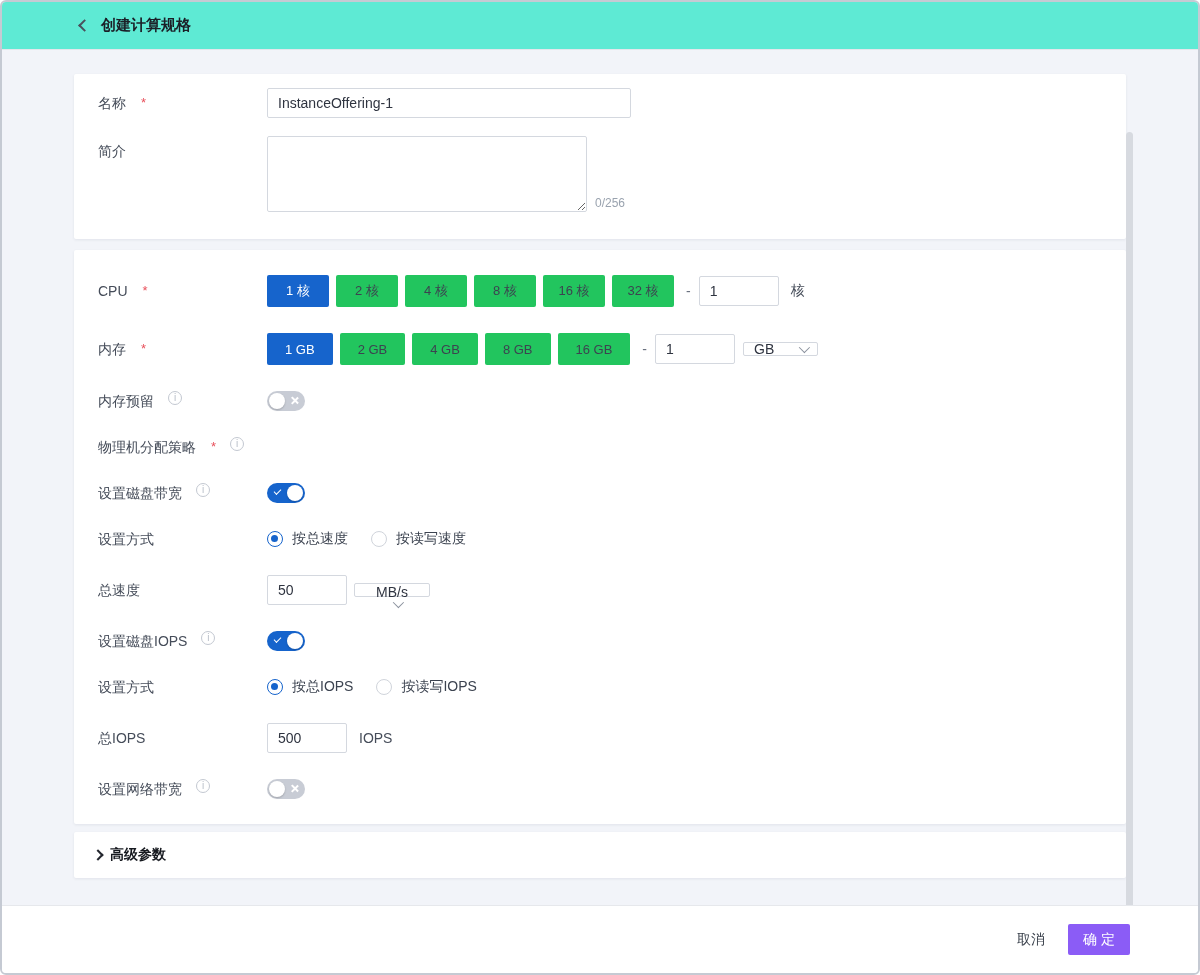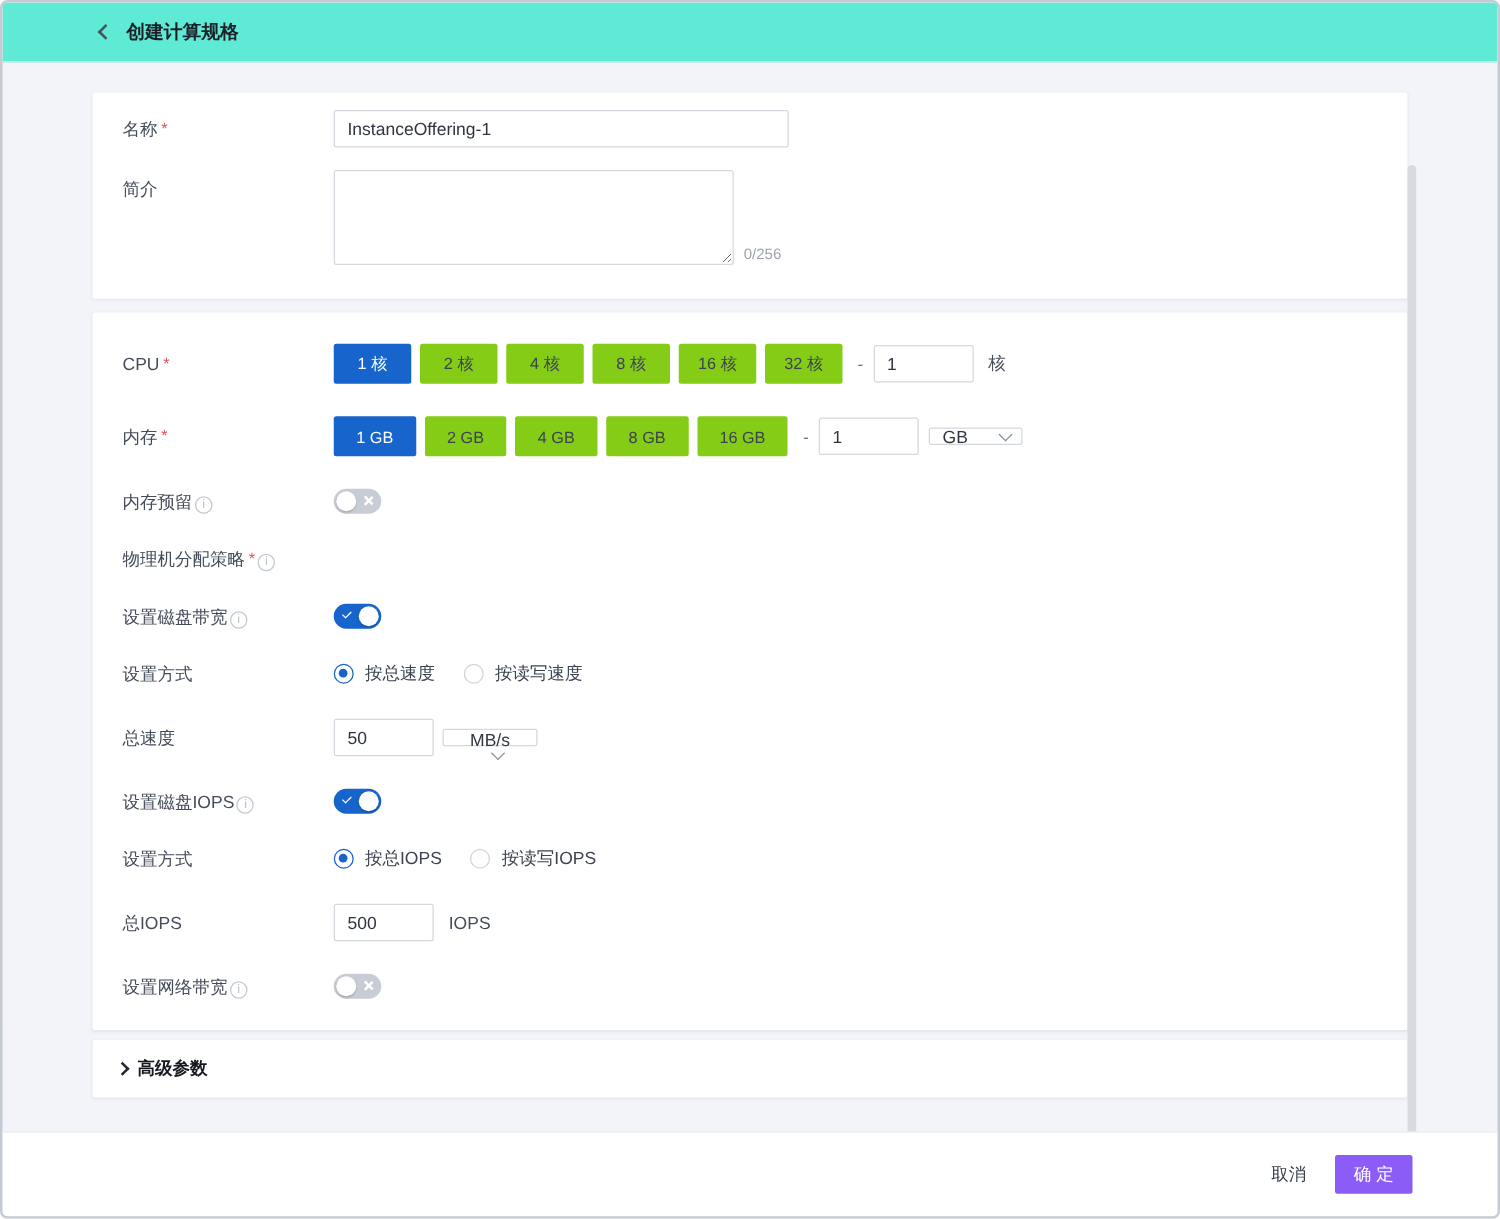--- a/index.html
+++ b/index.html
@@ -29,21 +29,21 @@
     background:#fff; border-radius:2px;
     box-shadow:0 1px 3px rgba(30,40,60,.08); padding:25px 24px;
   }
   .card-basic { padding:14px 24px 27px; margin-bottom:11px; }
   .card-main  { margin-bottom:8px; }
   .card-adv   { padding:14px 18px; }
   .row { display:flex; align-items:center; margin-bottom:26px; }
   .row:last-child { margin-bottom:0; }
   .row-top { align-items:flex-start; }
   .lbl {
-    flex:0 0 169px; display:flex; align-items:flex-end; gap:2px;
+    flex:0 0 169px; display:flex; align-items:flex-start; gap:14px;
     color:#454c59; font-size:14px; line-height:20px;
   }
   .req { color:#e8505b; font-size:13px; margin-left:1px; }
   .info-icon {
     width:14px; height:14px; border:1px solid #c3c8d1; border-radius:50%;
     color:#b9bfc9; font-size:10px; line-height:12px; text-align:center;
     font-style:normal; flex:0 0 auto;
   }
   .info-icon::before { content:"i"; }
   .field { display:flex; align-items:center; }
@@ -53,21 +53,21 @@
     font-family:inherit; font-size:14px; color:#2f3440; padding:0 10px; outline:none;
   }
   .w-320 { width:364px; }
   .w-80  { width:80px; }
   textarea.text-input { width:320px; height:76px; resize:both; padding:6px 10px; }
   .counter { font-size:12px; color:#9aa3af; align-self:flex-end; margin-left:8px; padding-bottom:2px; }
   
   .btn-group { display:flex; }
   .opt-btn {
     height:32px; min-width:62px; padding:0 15px; margin-right:7px;
-    background:#84cc16; color:#3c4350; font-size:13px;
+    background:#22c55e; color:#3c4350; font-size:13px;
     display:flex; align-items:center; justify-content:center;
     border:none; border-radius:2px; cursor:pointer; white-space:nowrap;
   }
   .opt-btn.selected { background:#1664cc; color:#fff; }
   .dash { color:#6b7280; margin:0 8px 0 5px; }
   .unit-label { margin-left:12px; color:#454c59; }
   
   .select {
     height:14px; border:1px solid #d4d8df; border-radius:2px; background:#fff;
     display:flex; align-items:center; justify-content:space-between;

